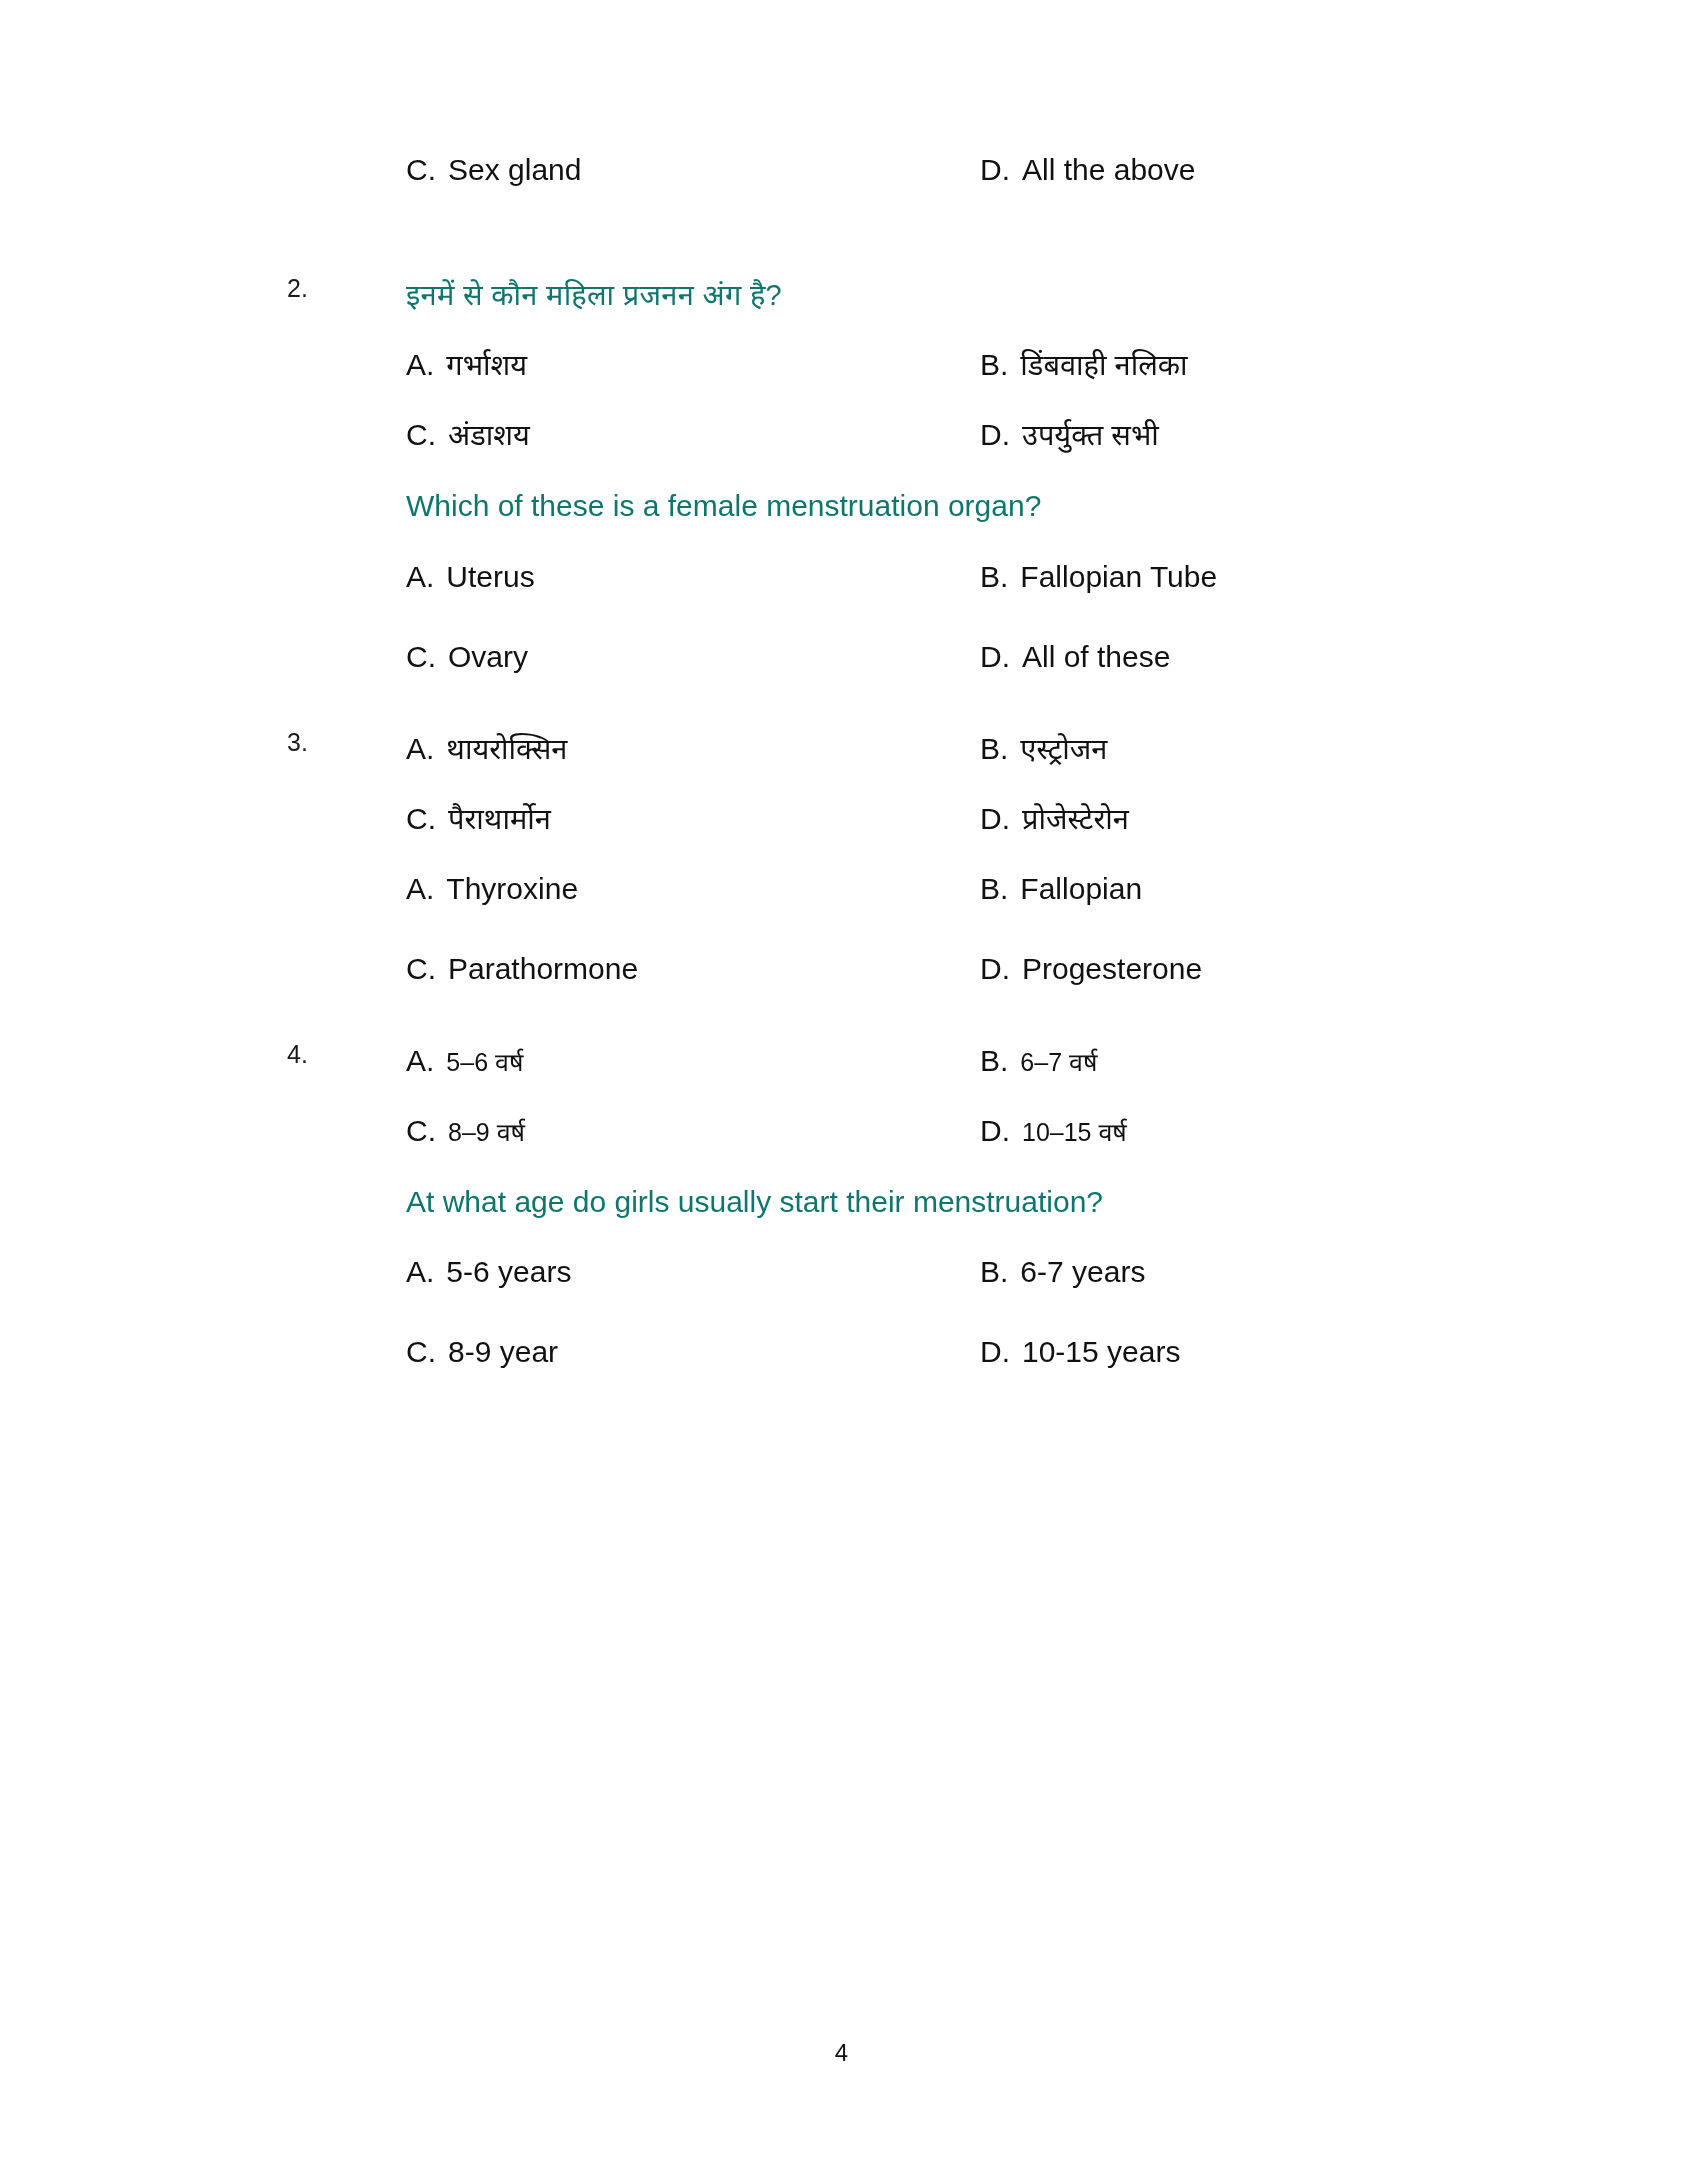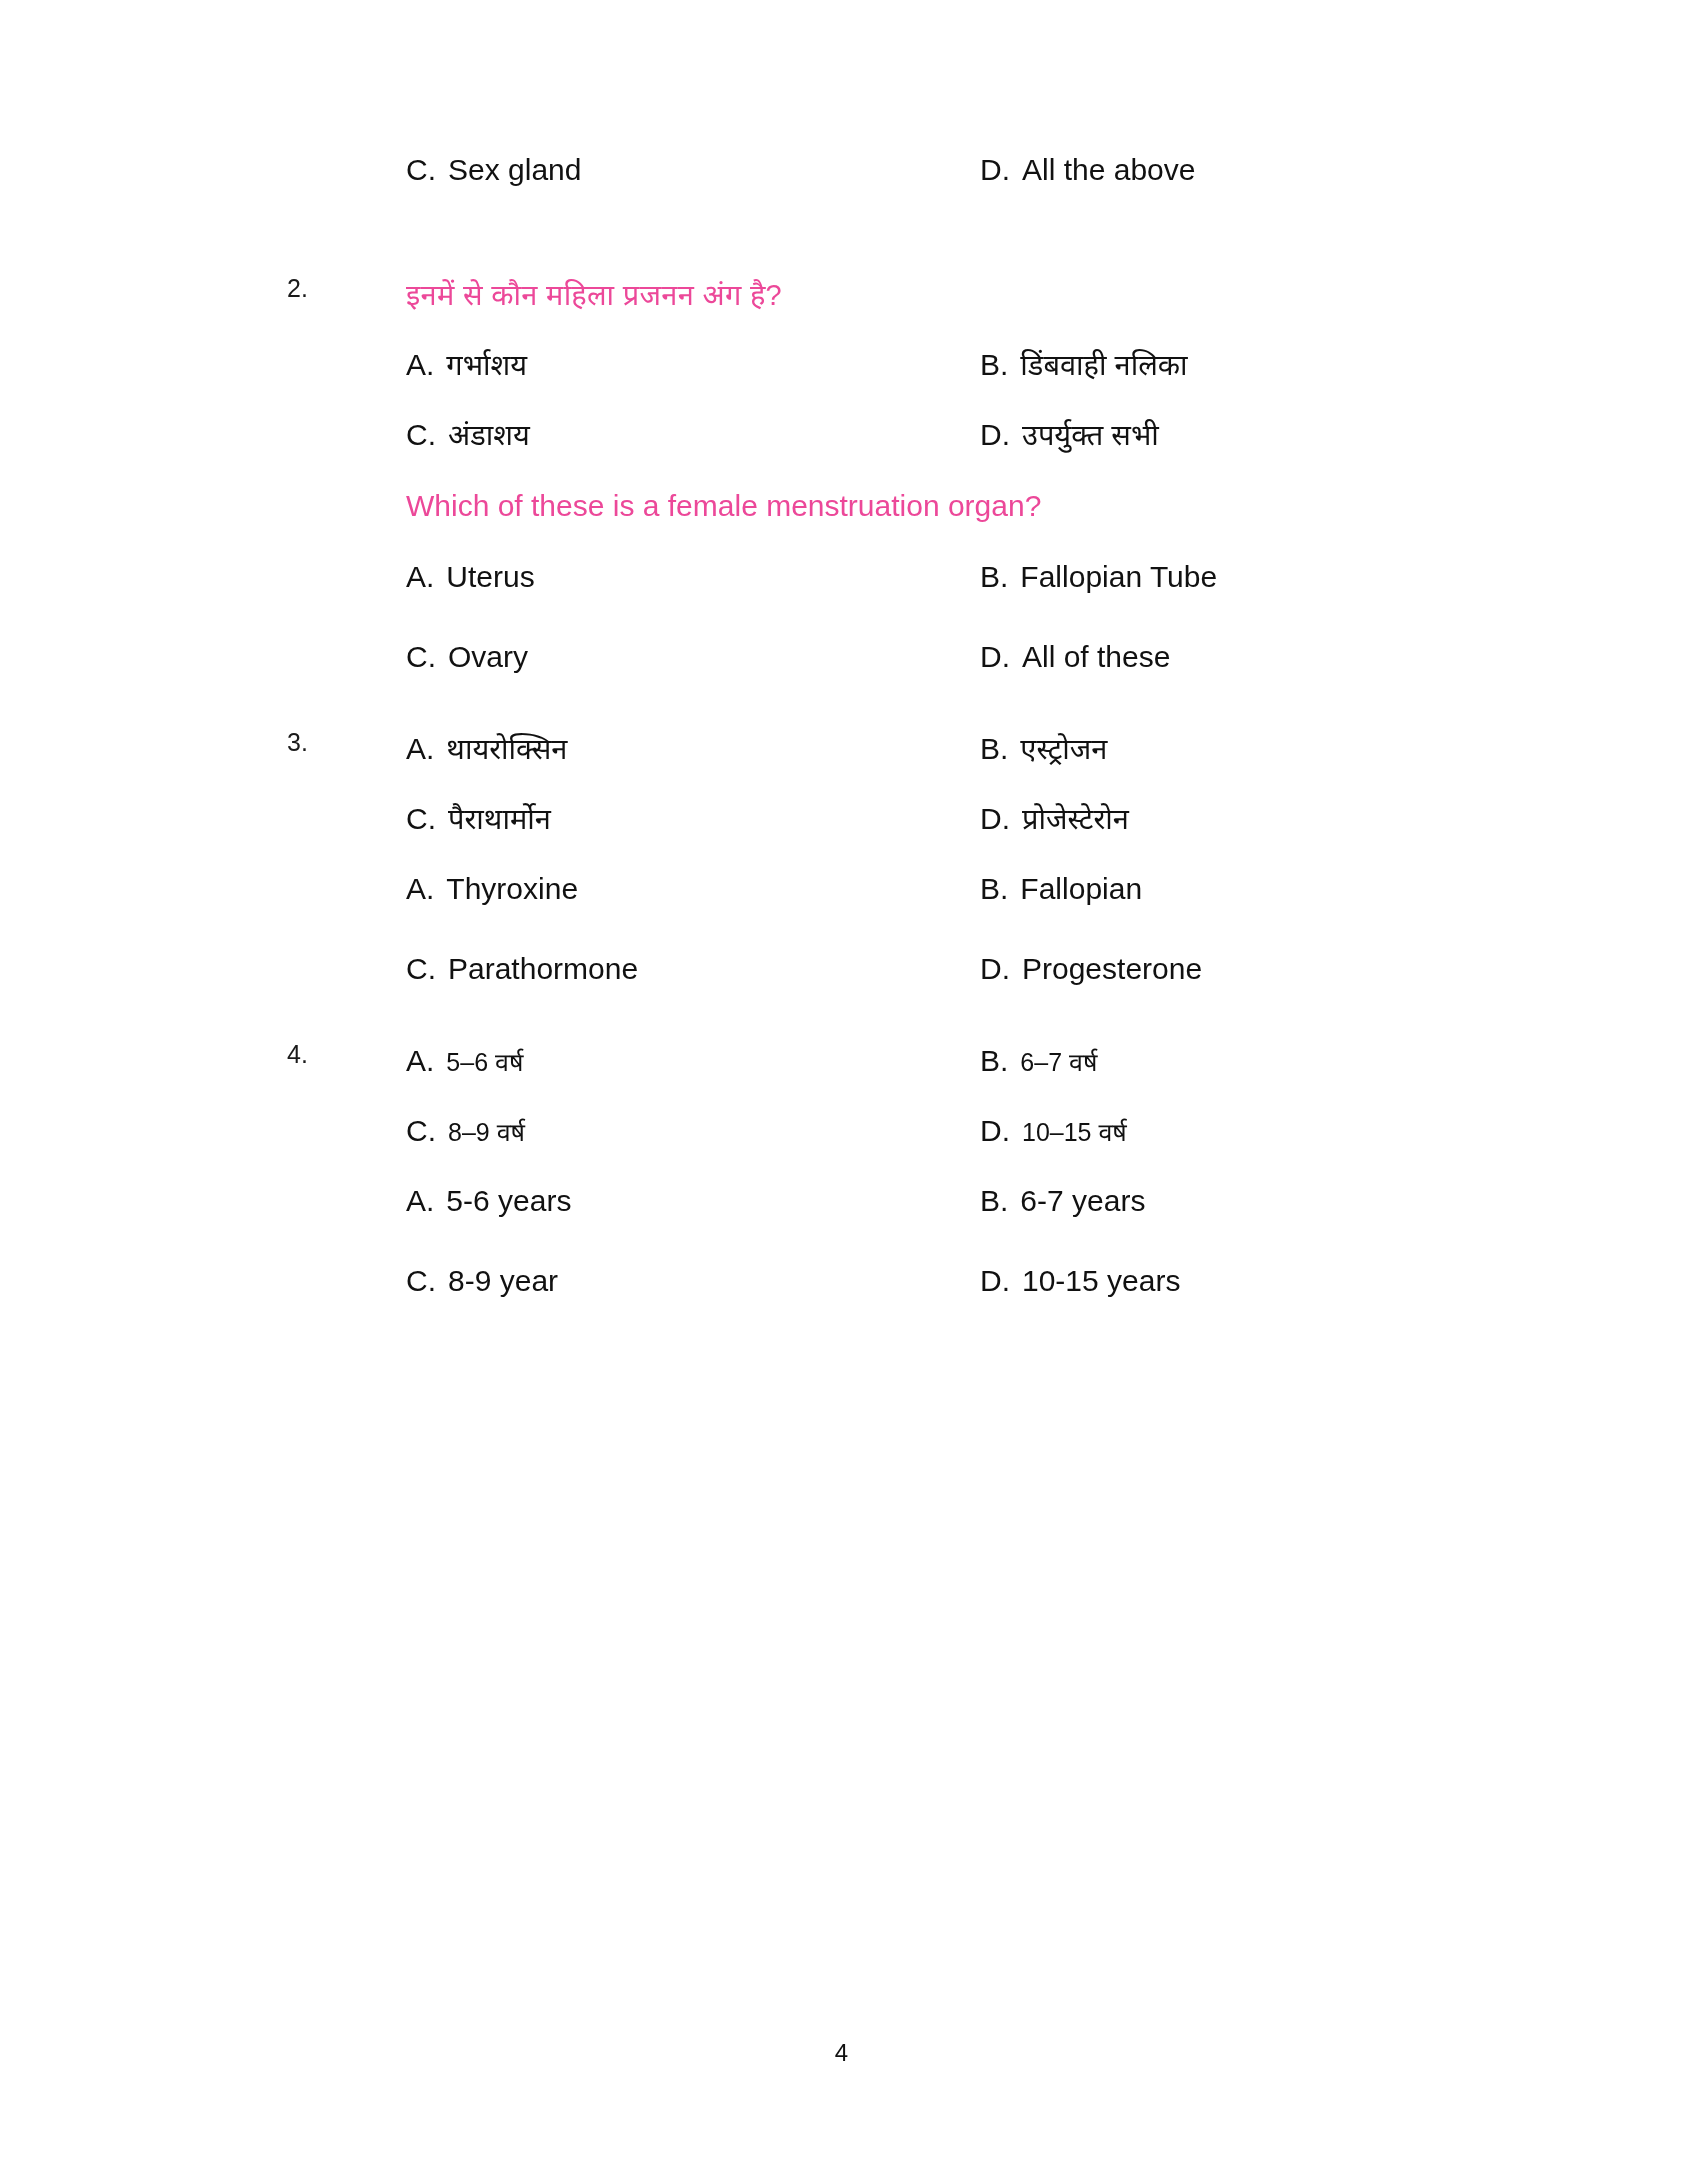--- a/index.html
+++ b/index.html
@@ -34,21 +34,21 @@
     font-size: 25px;
     color: #1a1a1a;
     text-align: left;
   }
   .q-body {
     margin-left: 119px;
   }
   .q-text {
     font-size: 30px;
     line-height: 1.45;
-    color: #ec4899;
+    color: #0f766e;
     margin-bottom: 28px;
     white-space: pre-wrap;
   }
   .q-text.hindi {
     font-size: 29px;
     letter-spacing: 0.3px;
   }
   .opt-row {
     display: flex;
     margin-bottom: 28px;
@@ -231,20 +231,21 @@
       <div class="opt-row">
         <div class="opt col-a">
           <span class="lbl">C.</span>
           <span class="txt small-hindi">8–9 वर्ष</span>
         </div>
         <div class="opt col-b">
           <span class="lbl">D.</span>
           <span class="txt small-hindi">10–15 वर्ष</span>
         </div>
       </div>
+      <div class="q-text">At what age do girls usually start their menstruation?</div>
       <div class="opt-row">
         <div class="opt col-a">
           <span class="lbl">A.</span>
           <span class="txt">5-6 years</span>
         </div>
         <div class="opt col-b">
           <span class="lbl">B.</span>
           <span class="txt">6-7 years</span>
         </div>
       </div>

